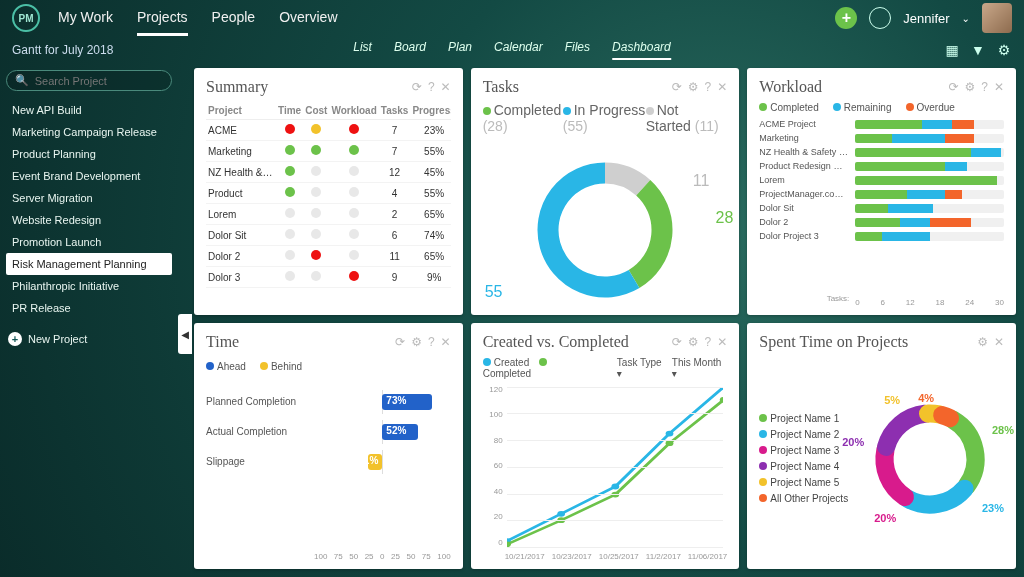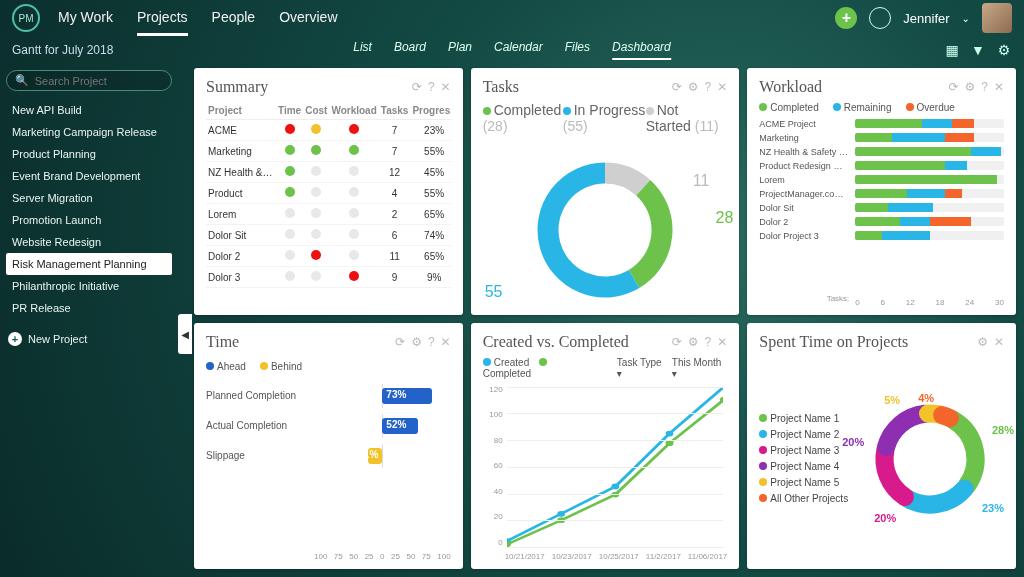--- a/index.html
+++ b/index.html
@@ -1,20 +1,20 @@
 <!DOCTYPE html>
 <html><head>
 <meta charset="utf-8">
 <style>
 * { margin:0; padding:0; box-sizing:border-box; font-family: "Helvetica Neue", Arial, sans-serif; }
 body { width:1024px; height:577px; overflow:hidden; background: radial-gradient(circle at 70% 40%, #2a6b5f 0%, #134a44 40%, #0a2c2a 100%); color:#fff; }
 
 
 .topbar { height:36px; display:flex; align-items:center; padding:0 12px; gap:18px; }
-.logo { width:28px; height:28px; border:2px solid #4bbfa6; border-radius:50%; display:flex; align-items:center; justify-content:center; font-size:10px; font-weight:400; color:#9fe6d2; }
+.logo { width:28px; height:28px; border:2px solid #4bbfa6; border-radius:50%; display:flex; align-items:center; justify-content:center; font-size:10px; font-weight:700; color:#9fe6d2; }
 .nav-links { display:flex; gap:24px; }
 .nav-link { font-size:14px; color:#f0f0f0; cursor:pointer; padding:8px 0; }
 .nav-link.active { border-bottom:3px solid #fff; }
 .topbar-right { margin-left:auto; display:flex; align-items:center; gap:12px; }
 .icon-circle { width:22px; height:22px; border-radius:50%; display:flex; align-items:center; justify-content:center; }
 .add-btn { background:#6cc24a; color:#fff; font-size:16px; font-weight:700; cursor:pointer;}
 .timer-icon { border:1.5px solid #cfe; border-radius:50%; position:relative; }
 .user-name { font-size:13px; }
 .avatar { width:30px; height:30px; background:#b8c; border-radius:4px; background:linear-gradient(135deg,#c9a88a,#8d6b4e);}
 .chev { font-size:10px; }
@@ -60,28 +60,28 @@
 .dot { width:10px; height:10px; border-radius:50%; display:inline-block;}
 
 
 .tasks-legend { display:flex; font-size:14px; color:#666; margin-bottom:20px;}
 .leg-dot { width:8px; height:8px; border-radius:50%; display:inline-block; margin-right:3px;}
 .donut-wrap { flex:1; display:flex; align-items:center; justify-content:center; position:relative;}
 .donut-label { position:absolute; font-size:16px; font-weight:400;}
 
 
 .wl-legend { display:flex; gap:14px; font-size:10px; color:#555; margin-bottom:6px;}
-.wl-row { display:flex; align-items:flex-start; font-size:9px; gap:6px; margin-bottom:4px;}
+.wl-row { display:flex; align-items:flex-end; font-size:9px; gap:6px; margin-bottom:4px;}
 .wl-name { width:90px; white-space:nowrap; overflow:hidden; text-overflow:ellipsis; color:#555;}
 .wl-bar { flex:1; height:9px; display:flex; border-radius:2px; overflow:hidden; background:#f0f0f0;}
 .wl-seg { height:100%; }
 .wl-axis { display:flex; font-size:8px; color:#999; margin-left:96px; justify-content:space-between; margin-top:4px;}
 
 
-.time-legend { display:flex; gap:14px; font-size:10px; color:#555; margin:4px 0 16px;}
+.time-legend { display:flex; gap:14px; font-size:10px; color:#555; margin:4px 0 22px;}
 .time-row { display:flex; align-items:center; font-size:10px; margin-bottom:14px; gap:8px;}
 .time-label { width:100px; color:#555;}
 .time-track { flex:1; position:relative; height:16px;}
 .time-track::before { content:''; position:absolute; left:50%; top:-4px; bottom:-4px; width:1px; background:#ddd;}
 .time-bar { position:absolute; height:16px; border-radius:3px; top:0;}
 .time-val { position:absolute; font-size:10px; color:#fff; font-weight:600; top:1px;}
 .time-axis { display:flex; justify-content:space-between; font-size:8px; color:#999; margin:8px 0 0 108px;}
 
 
 .cvc-top { display:flex; align-items:center; gap:12px; font-size:10px; color:#555;}
@@ -143,22 +143,22 @@
     <div class="search-box">
       <span>🔍</span>
       <input placeholder="Search Project" style="">
     </div>
     <div id="proj-list">
         <div class="proj-item">New API Build</div>
         <div class="proj-item">Marketing Campaign Release</div>
         <div class="proj-item">Product Planning</div>
         <div class="proj-item">Event Brand Development</div>
         <div class="proj-item">Server Migration</div>
+        <div class="proj-item">Website Redesign</div>
         <div class="proj-item">Promotion Launch</div>
-        <div class="proj-item">Website Redesign</div>
         <div class="proj-item sel">Risk Management Planning</div>
         <div class="proj-item">Philanthropic Initiative</div>
         <div class="proj-item">PR Release</div>
       </div>
     <div class="new-proj">
       <span class="plus">+</span>
       <span>New Project</span>
     </div>
   </div>
 

